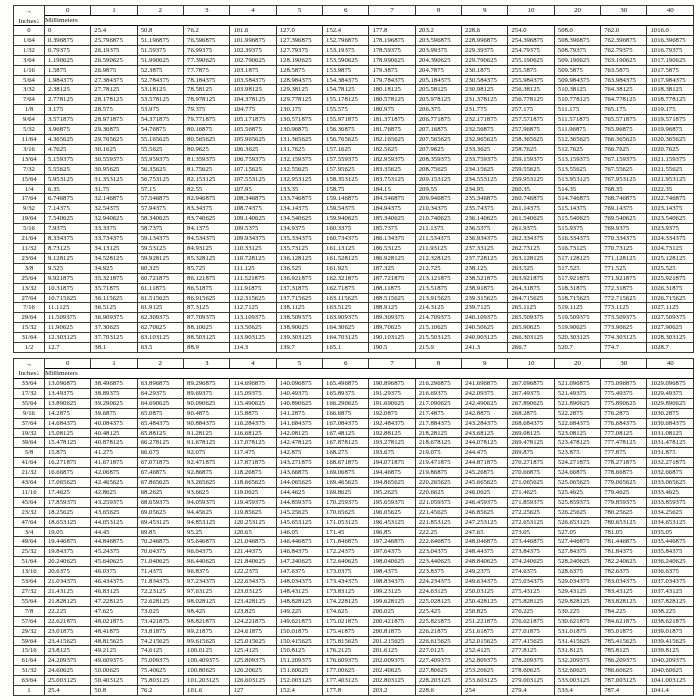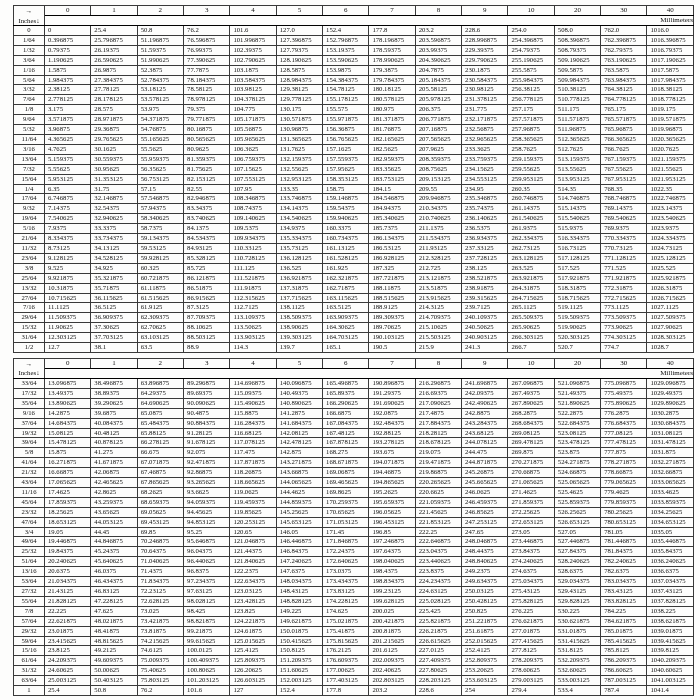--- a/index.html
+++ b/index.html
@@ -36,21 +36,21 @@
   .conv th.corner {
     font-size: 6.8px;
     text-align: center;
     line-height: 1.4;
     border-bottom: 1.7px solid #000;
   }
   .conv th.mm {
     font-size: 7px;
     height: 9px;
     line-height: 9px;
-    text-align: right;
+    text-align: left;
     border-bottom: 1.7px solid #000;
   }
   .conv td {
     font-size: 6.7px;
     height: 8.8px;
     line-height: 8.9px;
   }
   .conv td.frac { text-align: center; }
   .conv td.val { text-align: left; padding-left: 3px; }
 </style>

